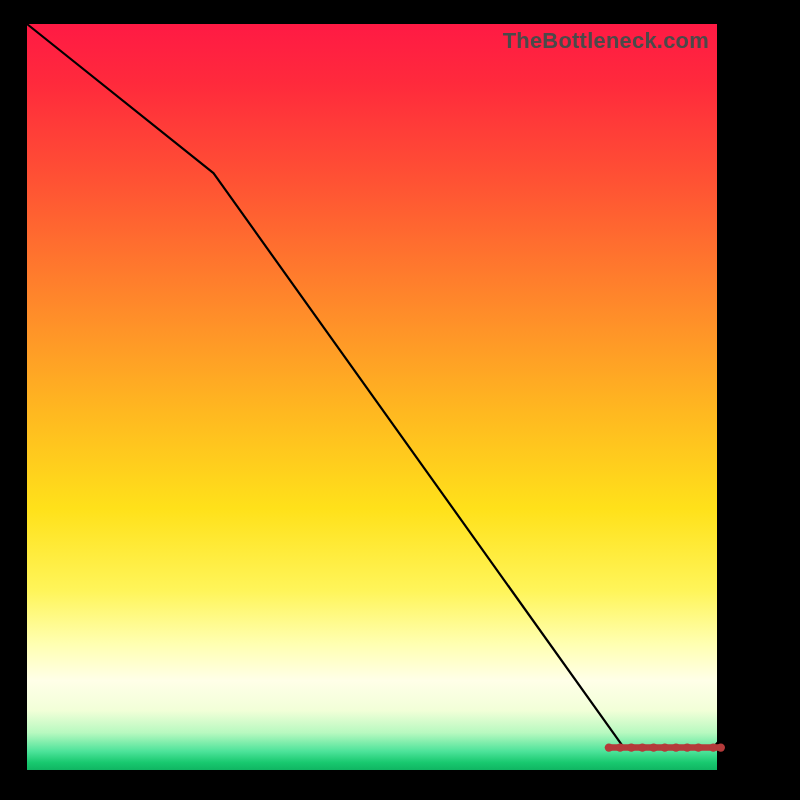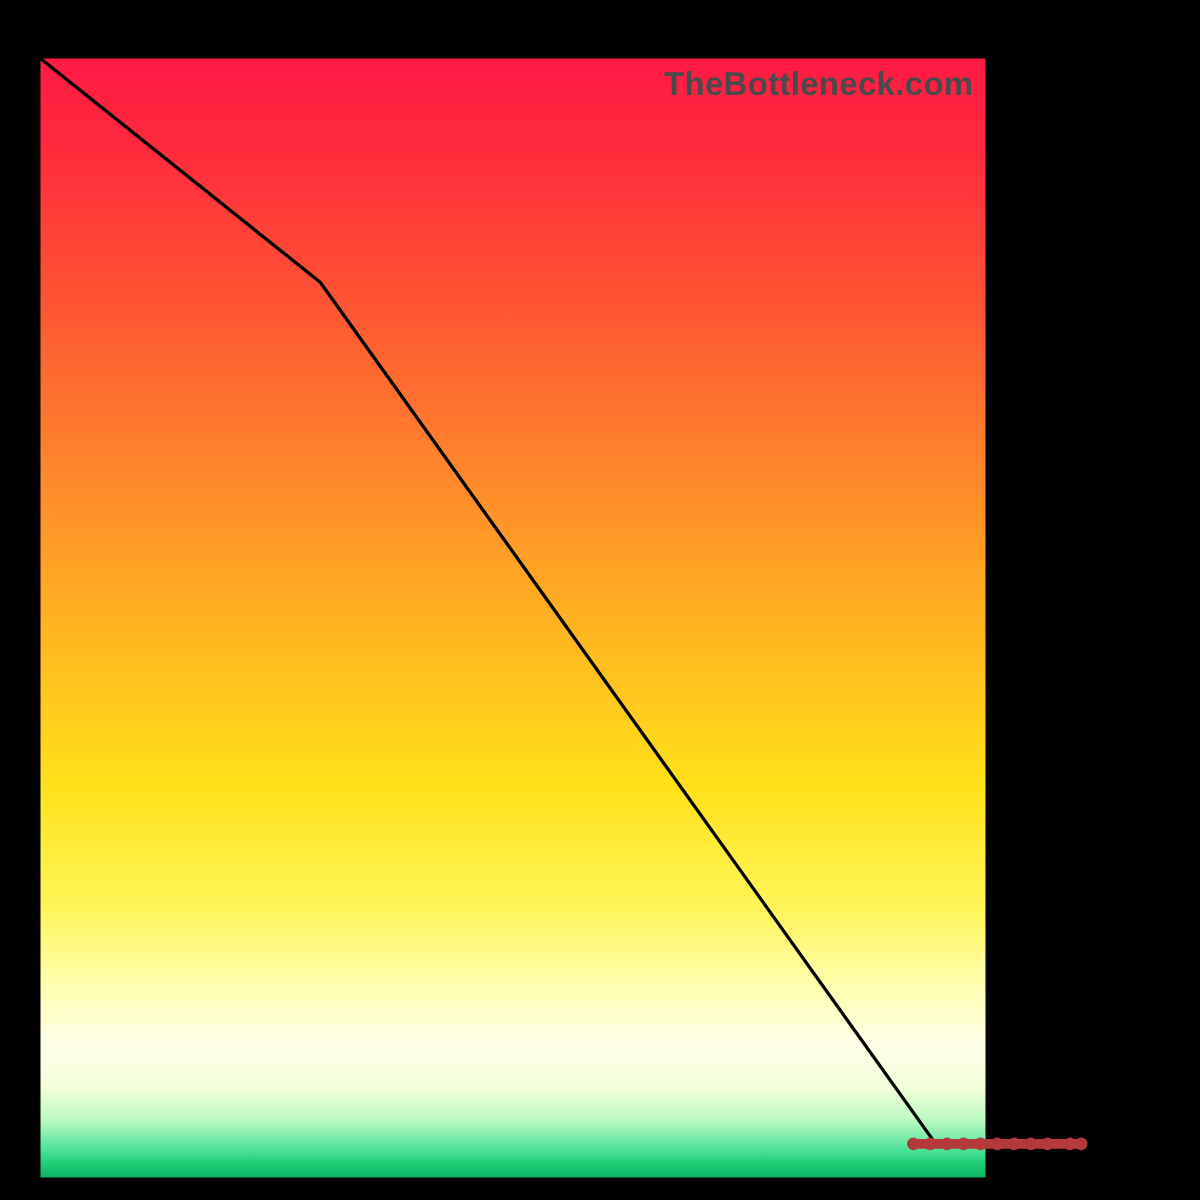--- a/index.html
+++ b/index.html
@@ -13,22 +13,22 @@
   }
   .frame {
     position: relative;
     width: 800px;
     height: 800px;
     background: #000;
   }
   .plot-area {
     position: absolute;
     left: 27px;
-    top: 39px;
-    width: 630px;
+    top: 24px;
+    width: 690px;
     height: 746px;
     
     background: linear-gradient(
       to bottom,
       #ff1a44 0%,
       #ff2a3c 8%,
       #ff5533 22%,
       #ff8a2a 38%,
       #ffb820 52%,
       #ffe11a 65%,

